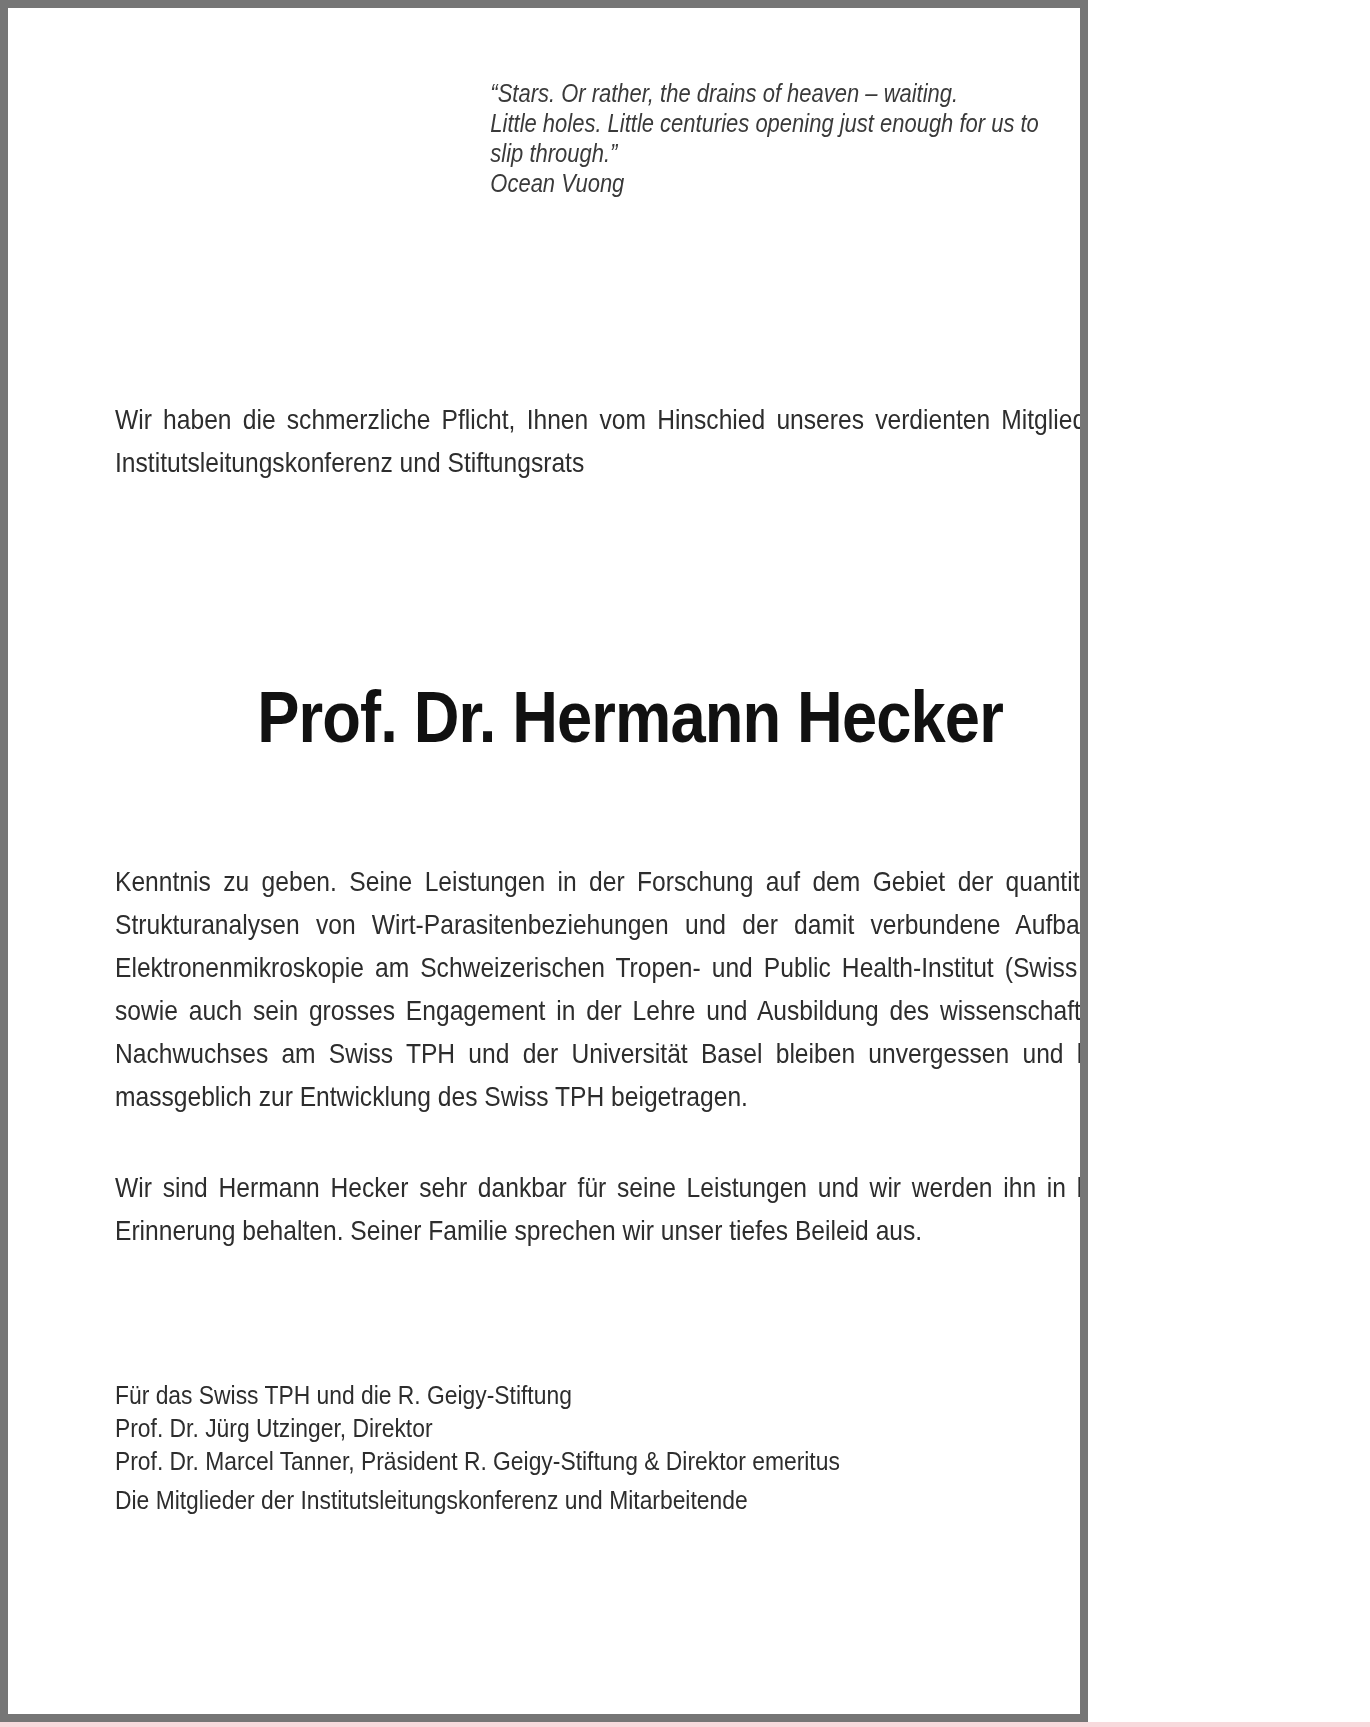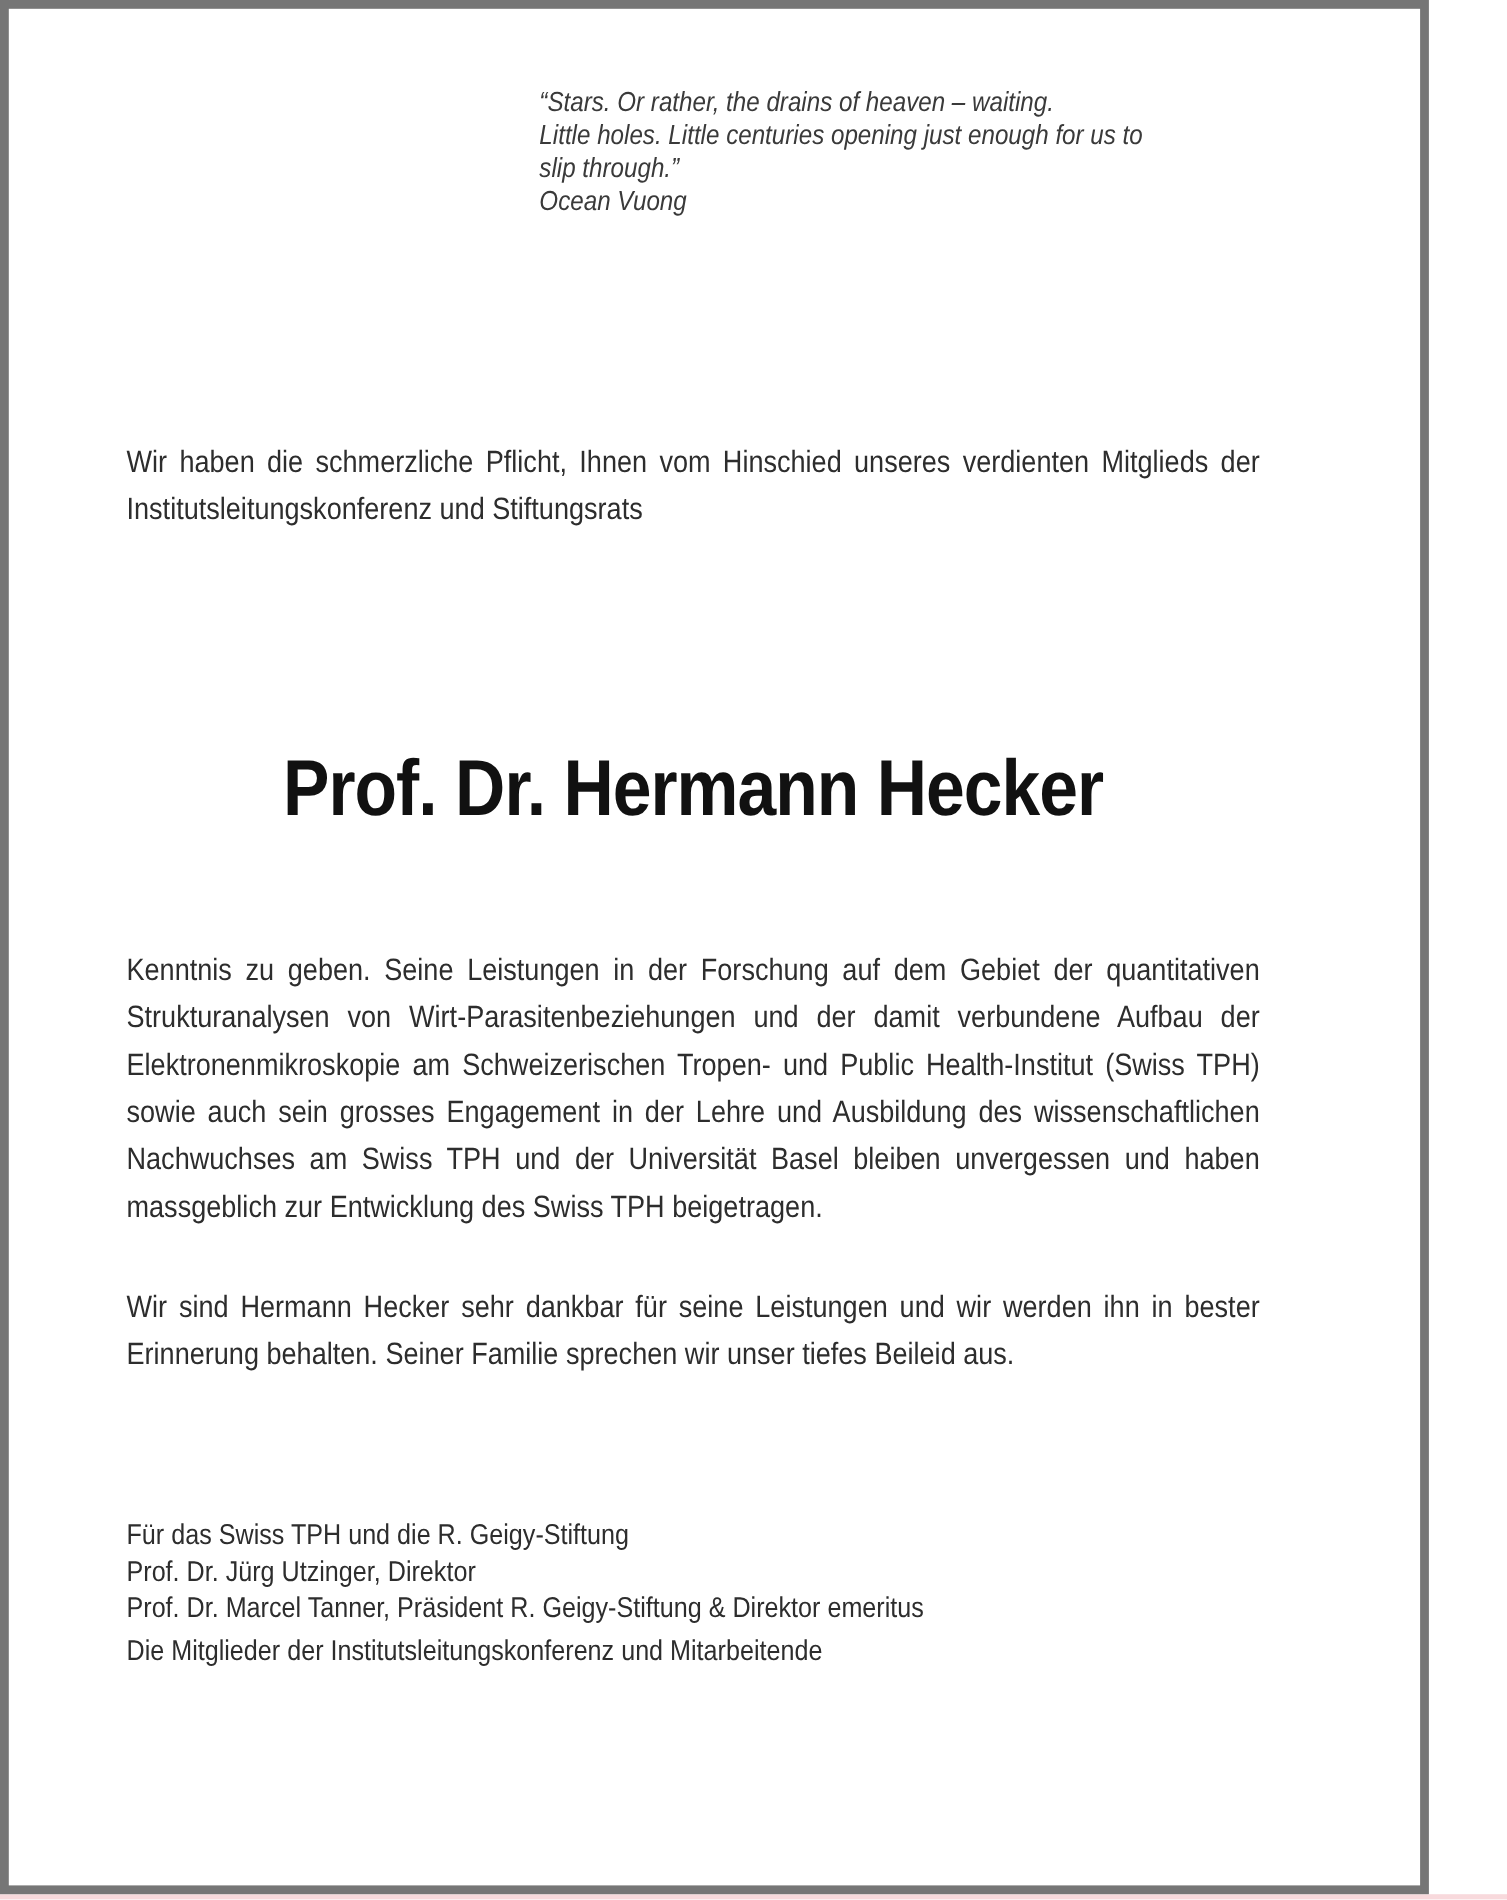--- a/index.html
+++ b/index.html
@@ -10,21 +10,21 @@
   }
   .viewport {
     width: 1370px;
     height: 1727px;
     position: relative;
     background: #ffffff;
     overflow: hidden;
   }
   .frame {
     box-sizing: border-box;
-    width: 1299px;
+    width: 1088px;
     height: 1722px;
     border: 8px solid #767676;
     background: #ffffff;
     position: relative;
     overflow: hidden;
   }
   .bottom-strip {
     width: 1370px;
     height: 5px;
     background: #f8d9dc;

